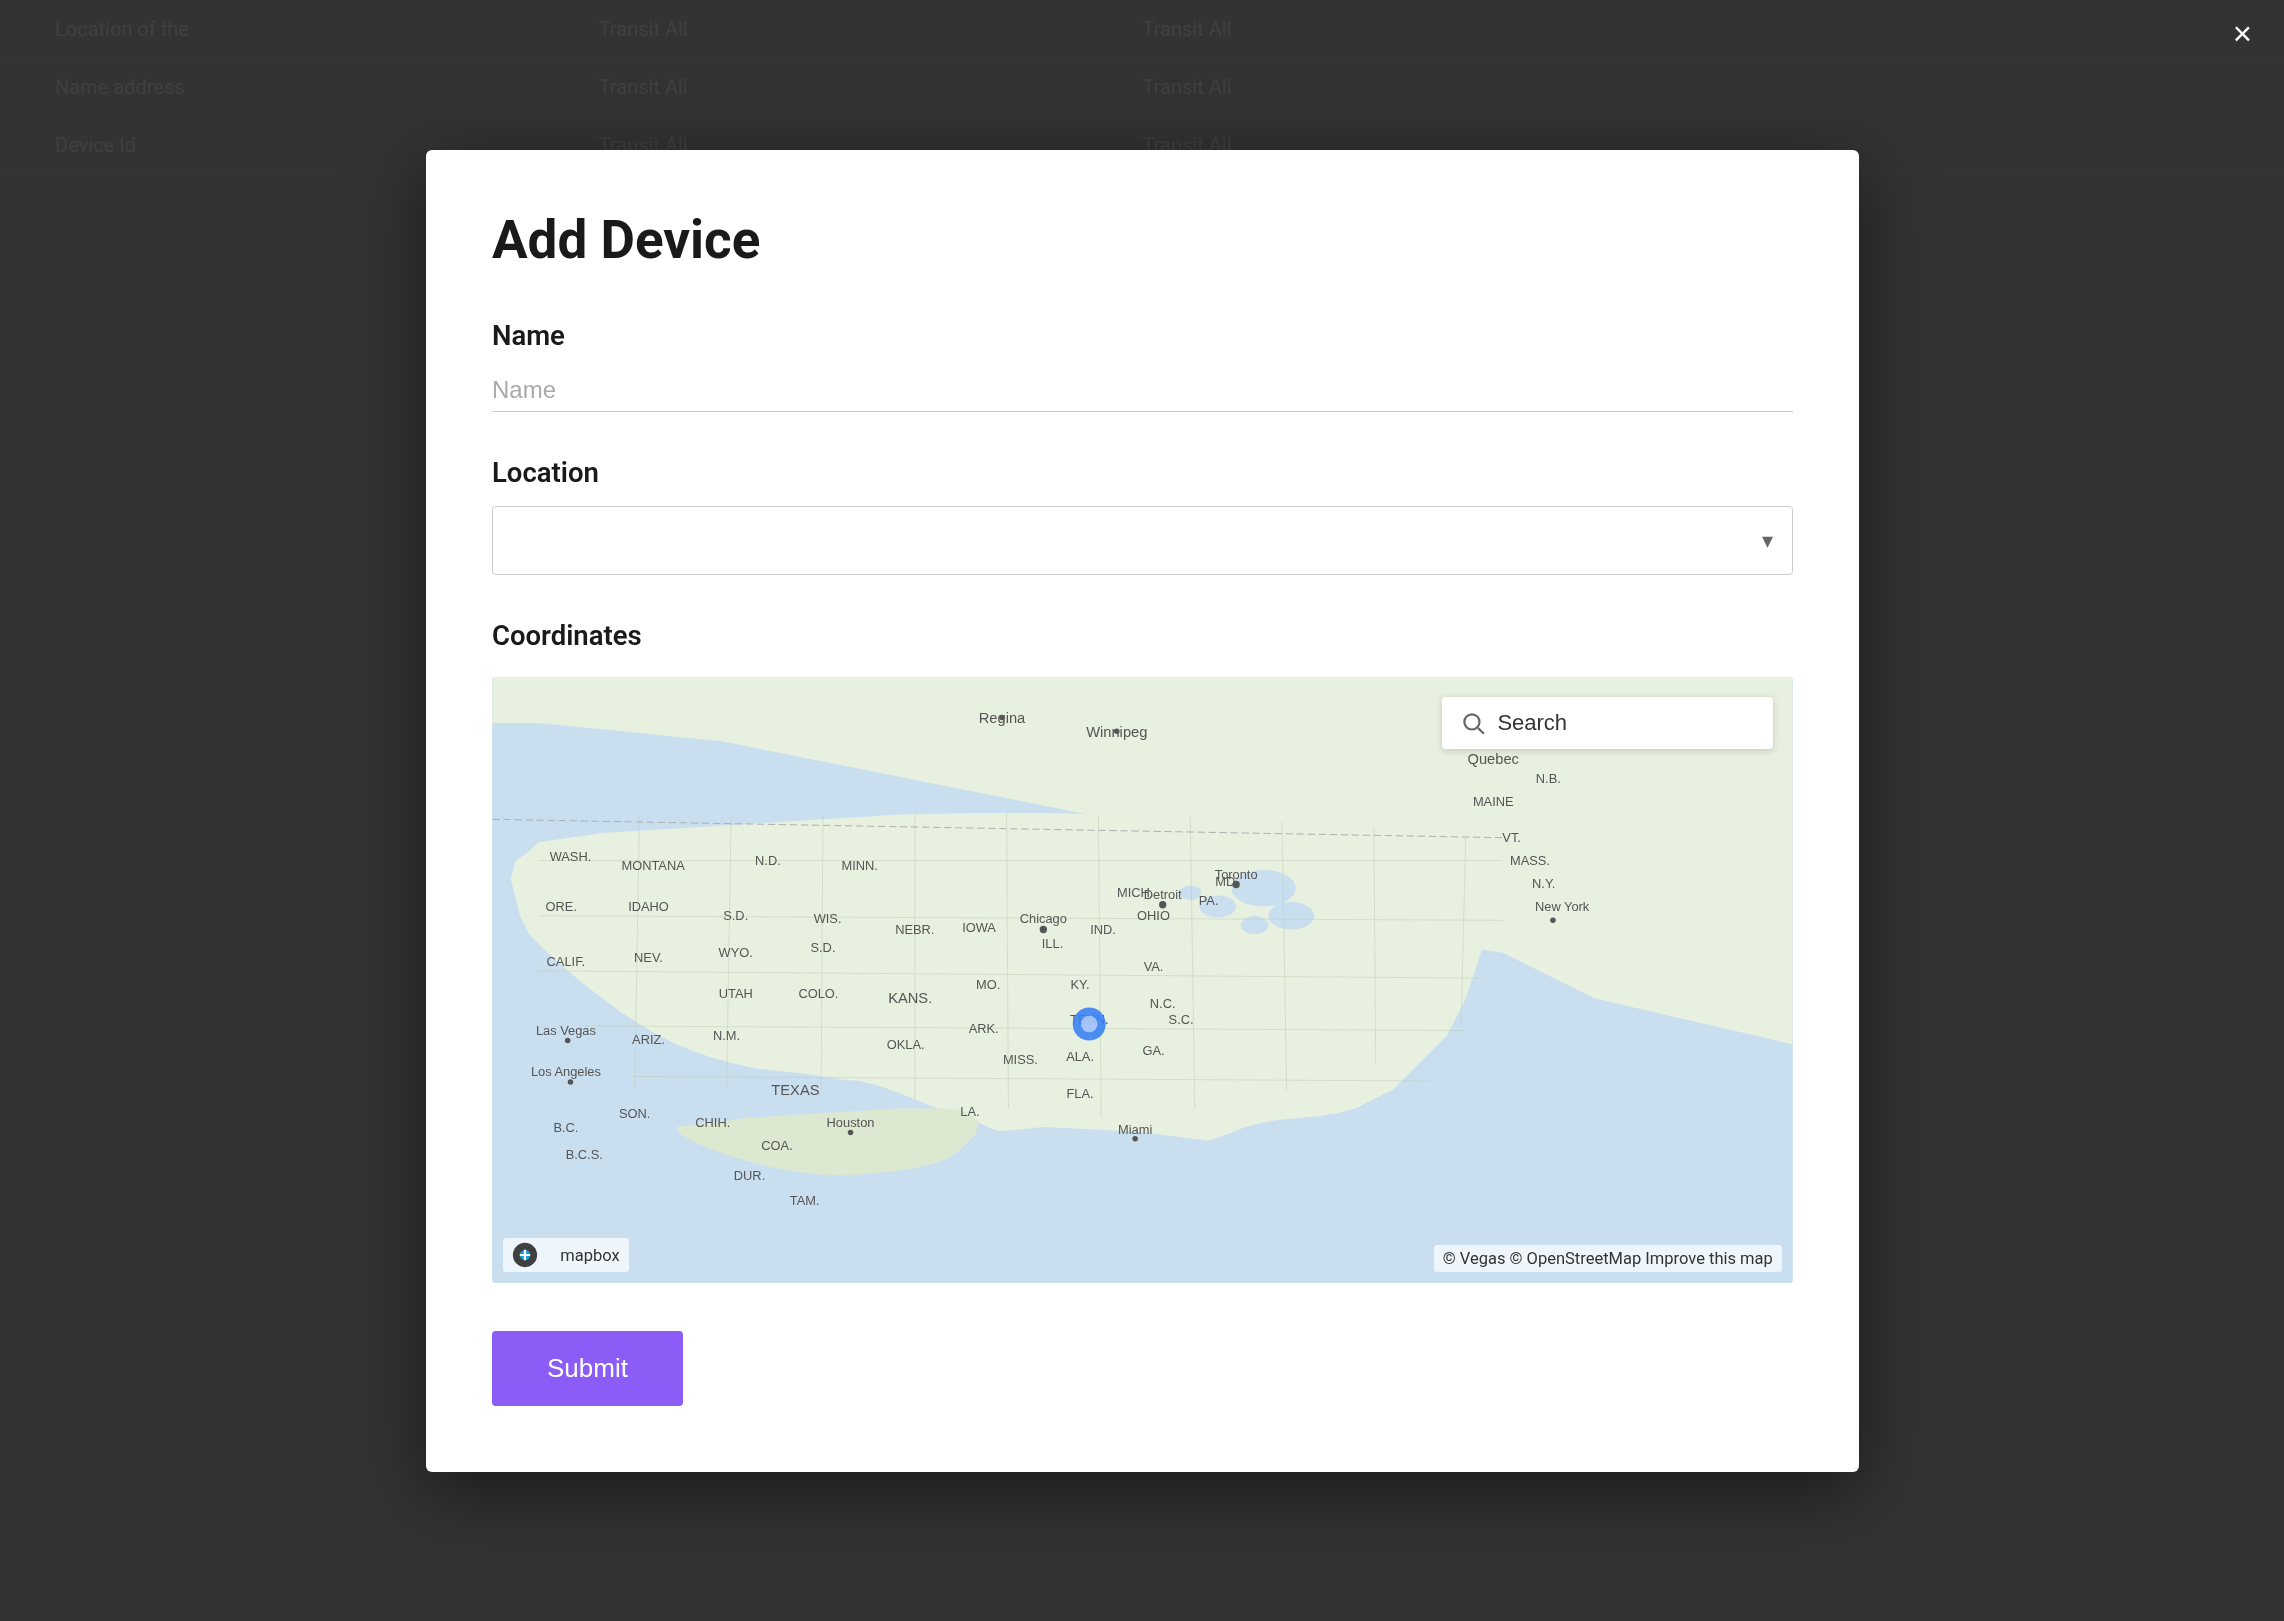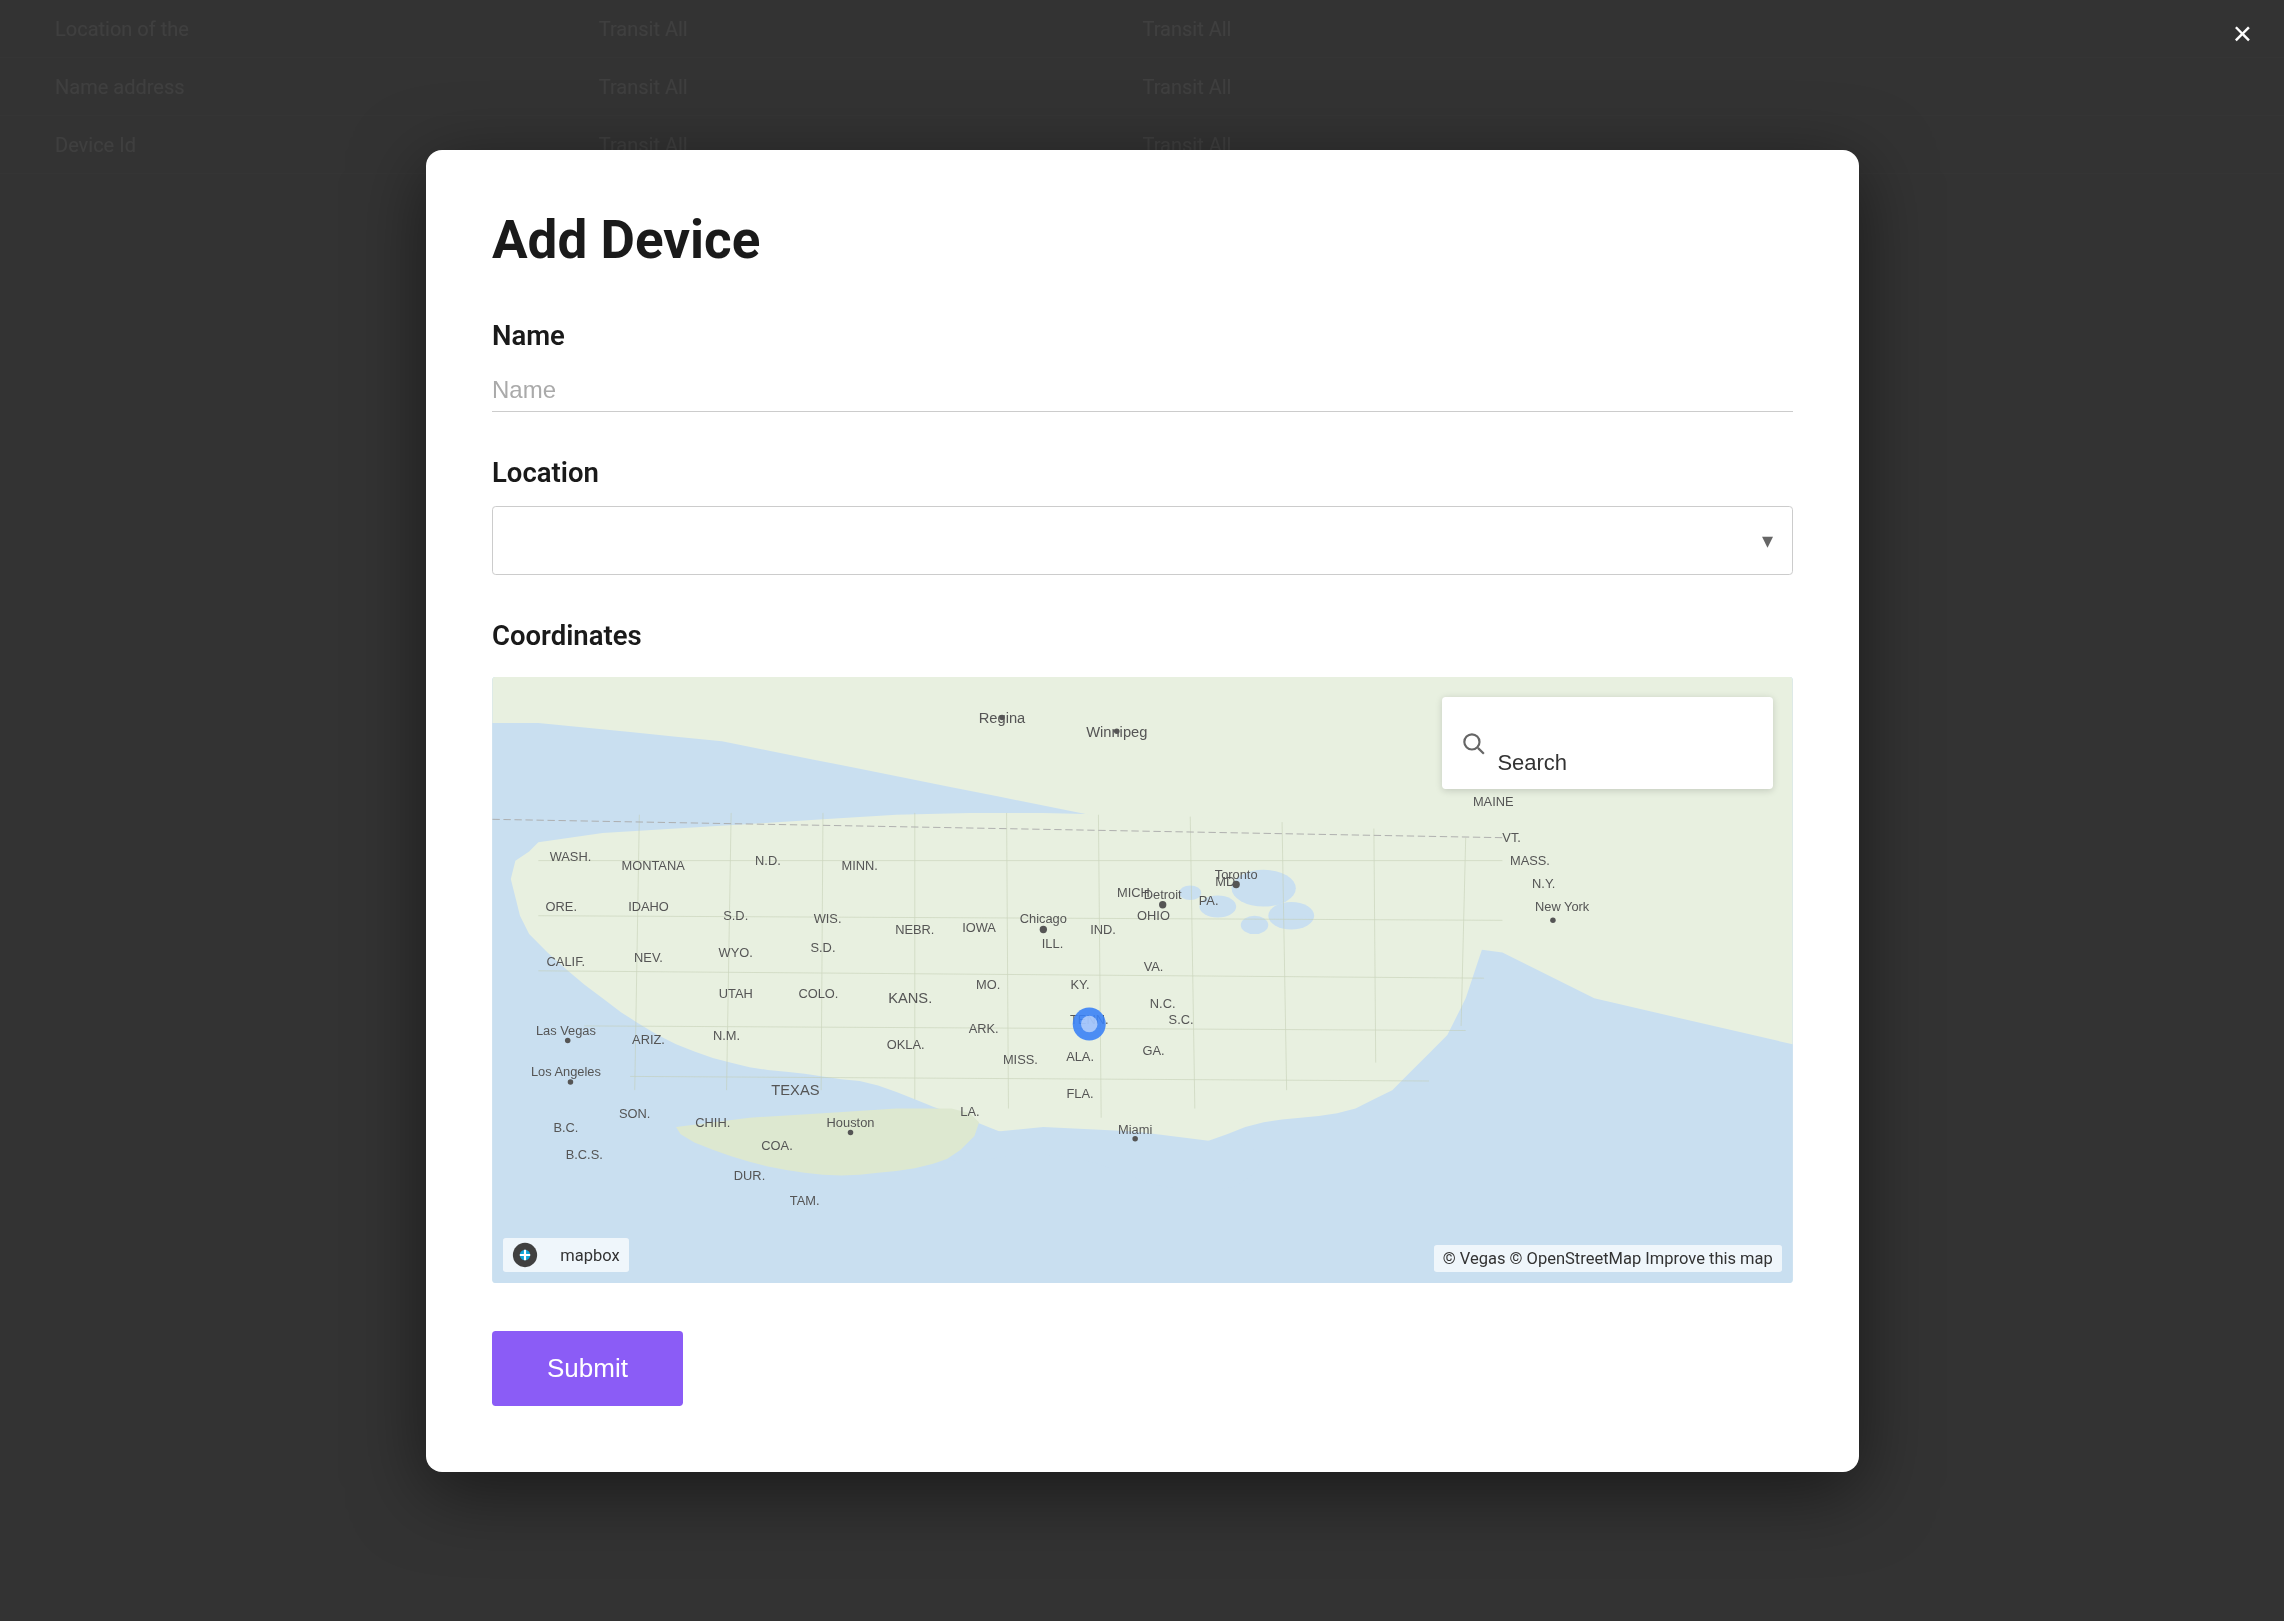--- a/index.html
+++ b/index.html
@@ -57,21 +57,21 @@
       background: none;
       border: none;
       line-height: 1;
     }
 
     
     .modal {
       position: relative;
       z-index: 5;
       background: #ffffff;
-      border-radius: 16px;
+      border-radius: 6px;
       width: 1433px;
       max-height: 1469px;
       padding: 59px 66px 66px 66px;
       box-shadow: 0 18.4px 73px rgba(0,0,0,0.5);
     }
 
     .modal-title {
       font-size: 53px;
       font-weight: 700;
       color: #1a1a1a;
@@ -183,21 +183,20 @@
       flex-shrink: 0;
     }
 
     .map-search-input {
       border: none;
       outline: none;
       font-size: 22px;
       color: #a16207;
       width: 100%;
       background: transparent;
-      margin-top: 40px;
     }
 
     .map-search-input::placeholder {
       color: #333;
     }
 
     
     .map-attribution {
       position: absolute;
       bottom: 11px;

